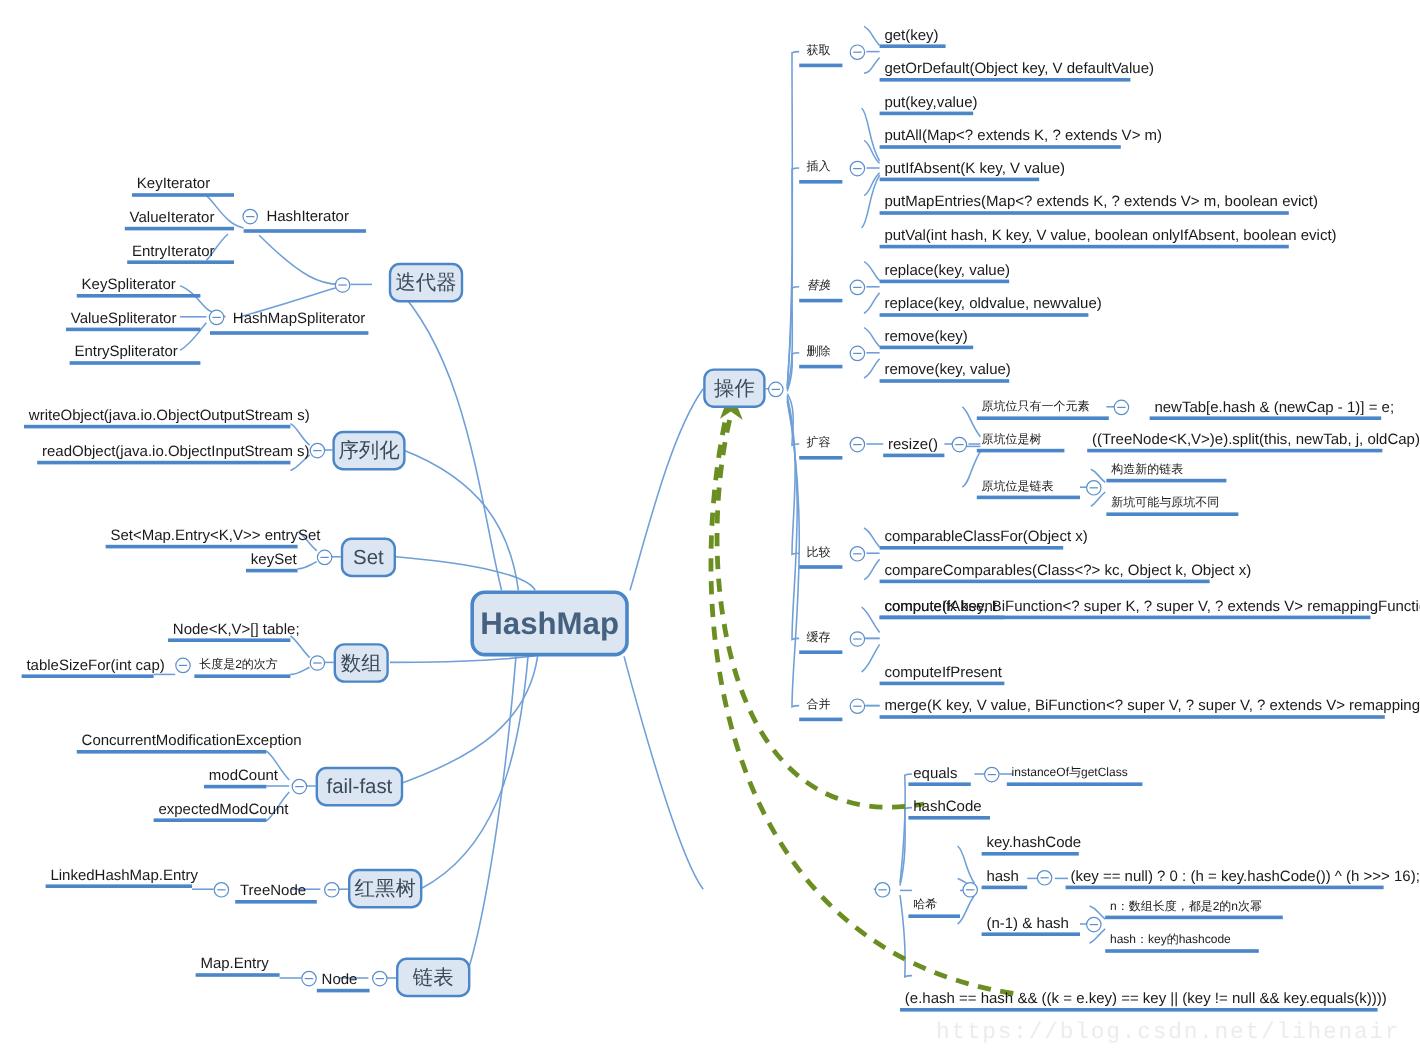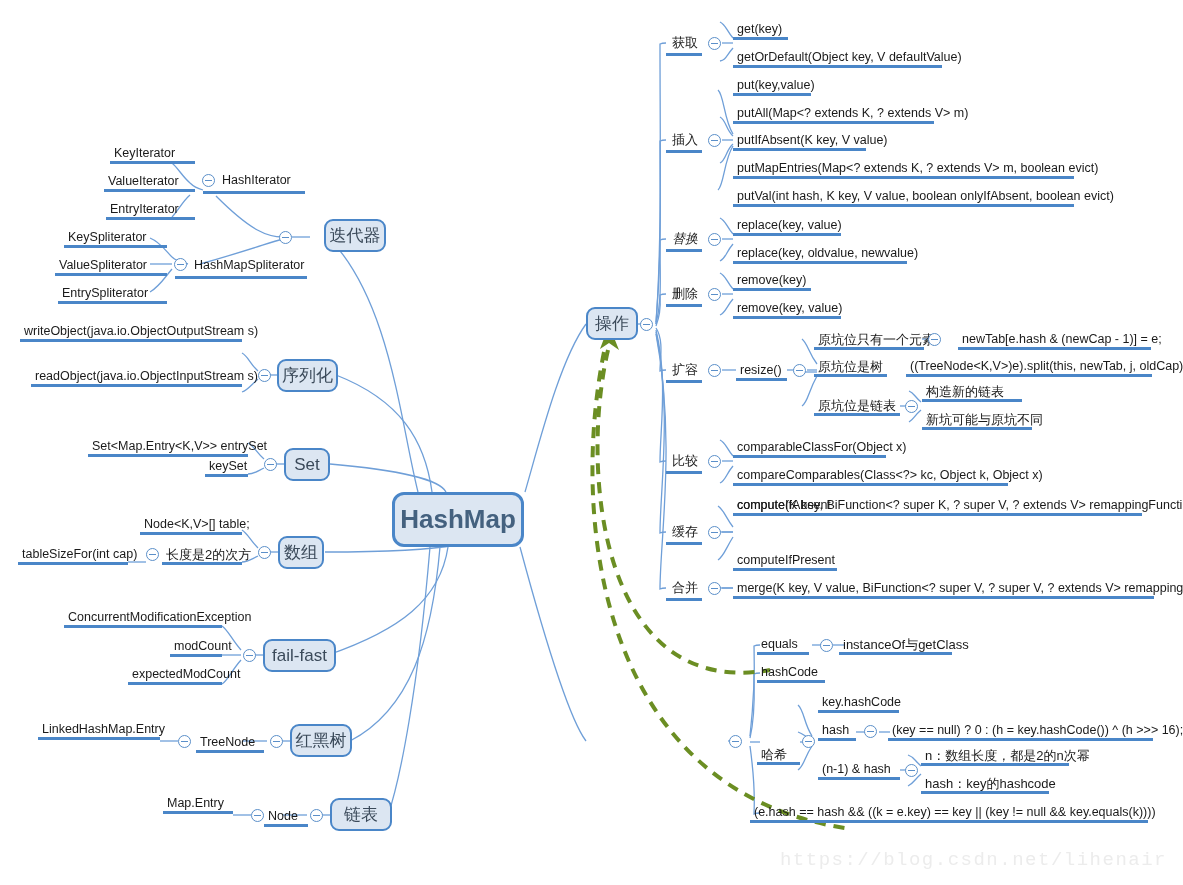--- a/index.html
+++ b/index.html
@@ -39,21 +39,21 @@
     font-size:12.5px;
     color:#1a1a1a;
     white-space:nowrap;
     padding:0 4px 3px 4px;
     line-height:15px;
   }
   .leaf .bar {
     position:absolute; left:0; right:0; bottom:0; height:3px;
     background:#4a86c8;
   }
-  .leaf.cn { font-size:13px; }
+  .leaf.cn { font-size:10px; }
   .leaf.plain { padding-bottom:0; }
 
   
   .cmark {
     position:absolute;
     width:13px; height:13px;
     border:1px solid #5b8fc9;
     border-radius:50%;
     background:#ffffff;
   }
@@ -273,21 +273,21 @@
   <div class="leaf" style="left:58px; top:286px; width:109px;">
     <span>EntrySpliterator</span>
     <span class="bar"></span>
   </div>
 
   <div class="topic" style="left:277px; top:359px; width:61px; height:33px;">
     <span>序列化</span>
   </div>
   <span class="cmark" style="left:258px; top:369px;"></span>
 
-  <div class="leaf" style="left:20px; top:324px; width:222px;">
+  <div class="leaf" style="left:20px; top:339px; width:222px;">
     <span>writeObject(java.io.ObjectOutputStream s)</span>
     <span class="bar"></span>
   </div>
   <div class="leaf" style="left:31px; top:369px; width:211px;">
     <span>readObject(java.io.ObjectInputStream s)</span>
     <span class="bar"></span>
   </div>
 
   <div class="topic" style="left:284px; top:448px; width:46px; height:33px;">
     <span>Set</span>
@@ -598,19 +598,19 @@
   <span class="cmark" style="left:905px; top:764px;"></span>
   <div class="leaf cn" style="left:921px; top:748px; width:148px;">
     <span>n：数组长度，都是2的n次幂</span>
     <span class="bar"></span>
   </div>
   <div class="leaf cn" style="left:921px; top:776px; width:128px;">
     <span>hash：key的hashcode</span>
     <span class="bar"></span>
   </div>
 
-  <div class="leaf" style="left:750px; top:805px; width:398px;">
+  <div class="leaf" style="left:750px; top:825px; width:398px;">
     <span>(e.hash == hash &amp;&amp; ((k = e.key) == key || (key != null &amp;&amp; key.equals(k))))</span>
     <span class="bar"></span>
   </div>
 
   <div class="watermark">https://blog.csdn.net/lihenair</div>
 </div>
 
 </body></html>

